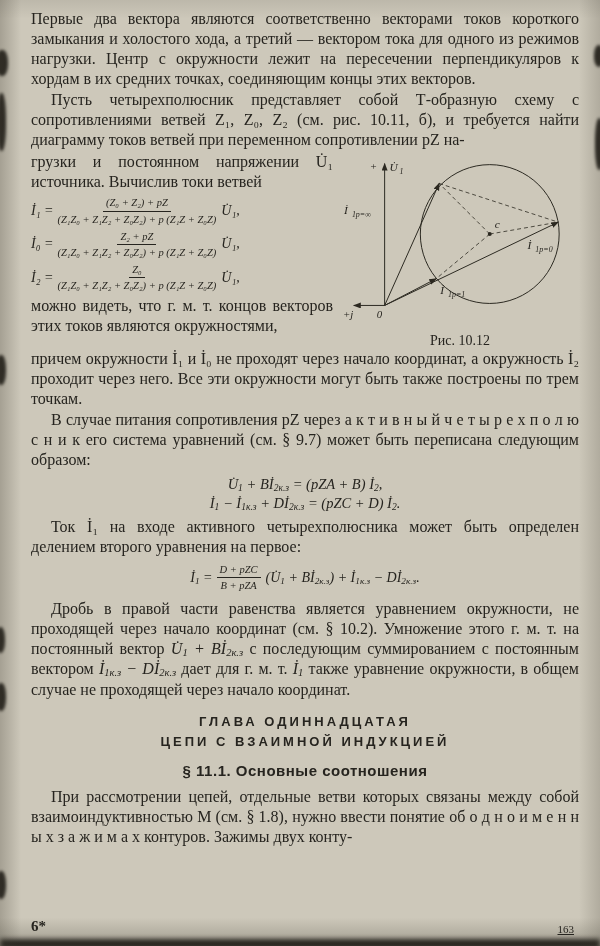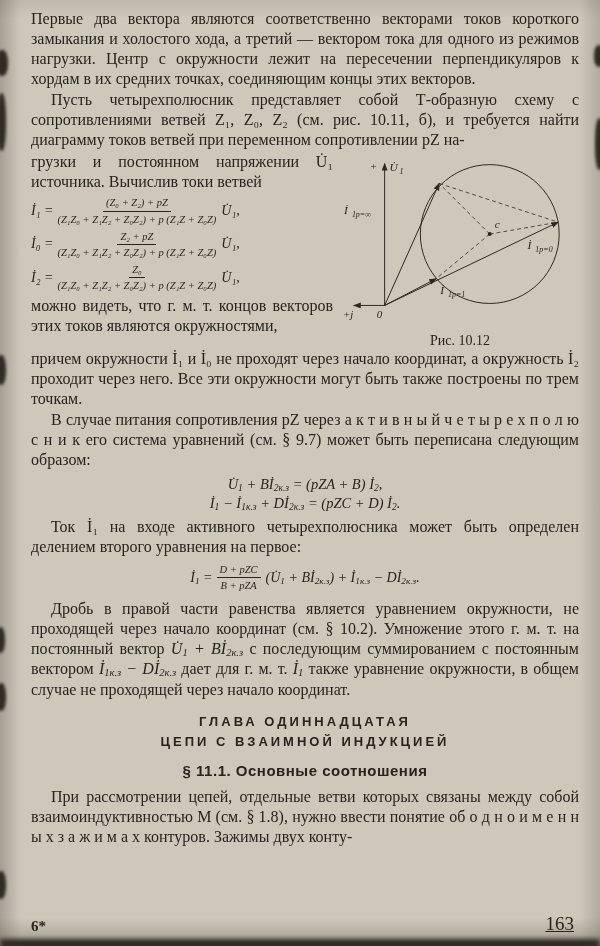--- a/index.html
+++ b/index.html
@@ -26,21 +26,21 @@
   .eqblock{text-align:center;font-style:italic;font-size:14.5px;margin:6px 0 5px;}
   .eqline{margin:2px 0;}
   .sb{font-size:66%;vertical-align:-0.2em;font-style:italic;letter-spacing:0;}
   .it{font-style:italic;}
   .formula.centered{justify-content:center;margin:6px 0;}
   .chapter{margin-top:12px;text-align:center;font-family:"Liberation Sans",sans-serif;
            font-weight:bold;font-size:13px;letter-spacing:3px;line-height:1.55;}
   .section{margin:10px 0 8px;text-align:center;font-family:"Liberation Sans",sans-serif;
            font-weight:bold;font-size:15px;letter-spacing:.5px;}
   .footL{position:absolute;left:31px;bottom:11px;font-size:15px;font-weight:bold;z-index:6;}
-  .footR{position:absolute;right:26px;bottom:11px;font-size:19px;z-index:6;text-decoration:underline;}
+  .footR{position:absolute;right:26px;bottom:11px;font-size:11px;z-index:6;text-decoration:underline;}
   .mark{position:absolute;background:#15130e;filter:blur(1.6px);opacity:.88;border-radius:45%;z-index:4;}
   .m1{left:-4px;top:50px;width:12px;height:26px;}
   .m2{left:-3px;top:93px;width:9px;height:58px;}
   .m3{left:-4px;top:355px;width:10px;height:30px;}
   .m4{left:-4px;top:627px;width:9px;height:26px;}
   .m5{left:-4px;top:683px;width:10px;height:28px;}
   .m6{left:-4px;top:871px;width:10px;height:28px;}
   .m7{right:-4px;top:45px;width:10px;height:22px;}
   .m8{right:-4px;top:118px;width:9px;height:52px;}
   .mBottom{left:0;bottom:-3px;width:100%;height:10px;border-radius:0;filter:blur(2.5px);opacity:.9;}

